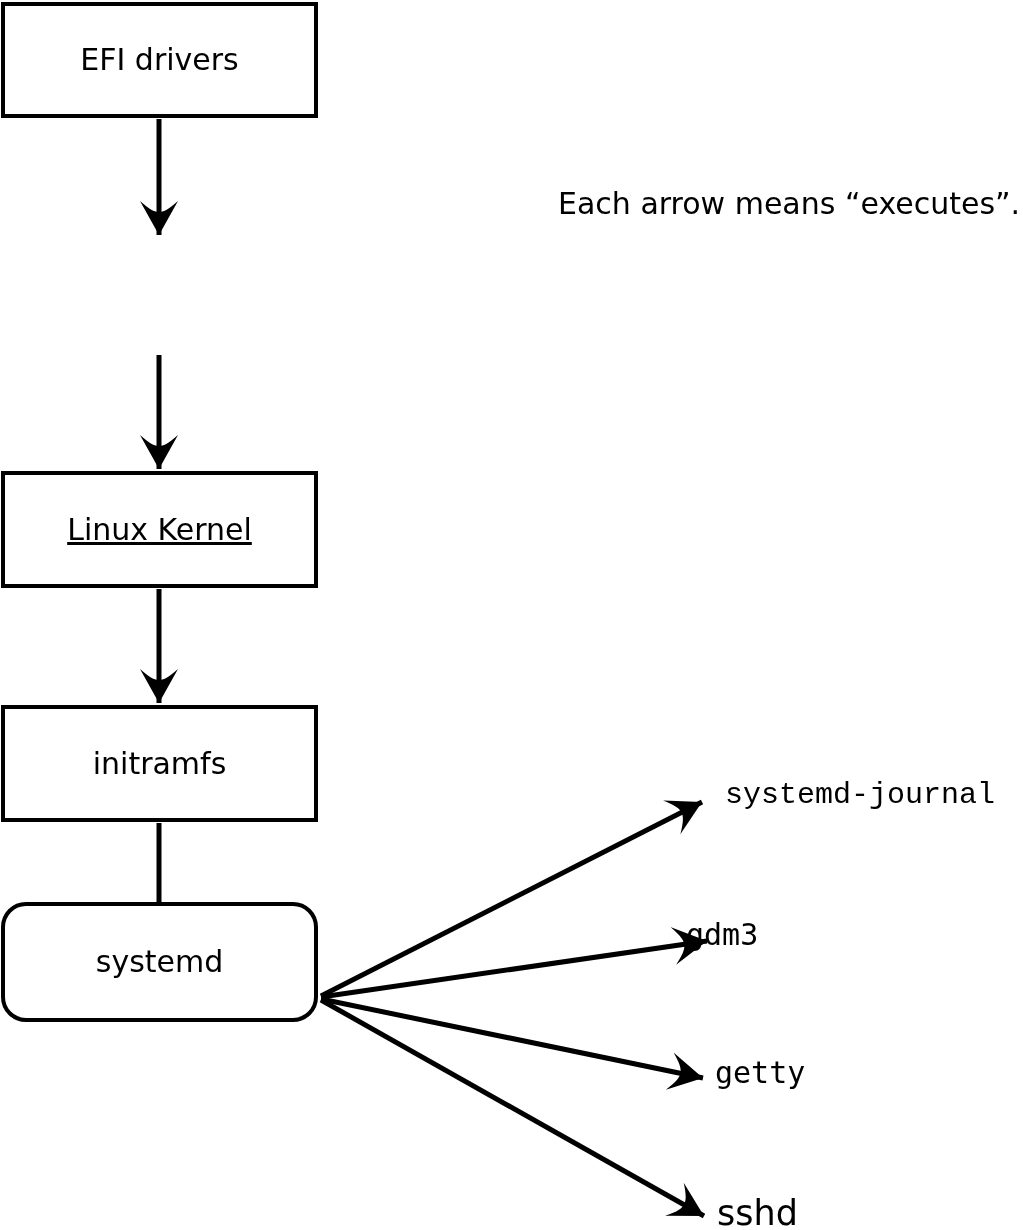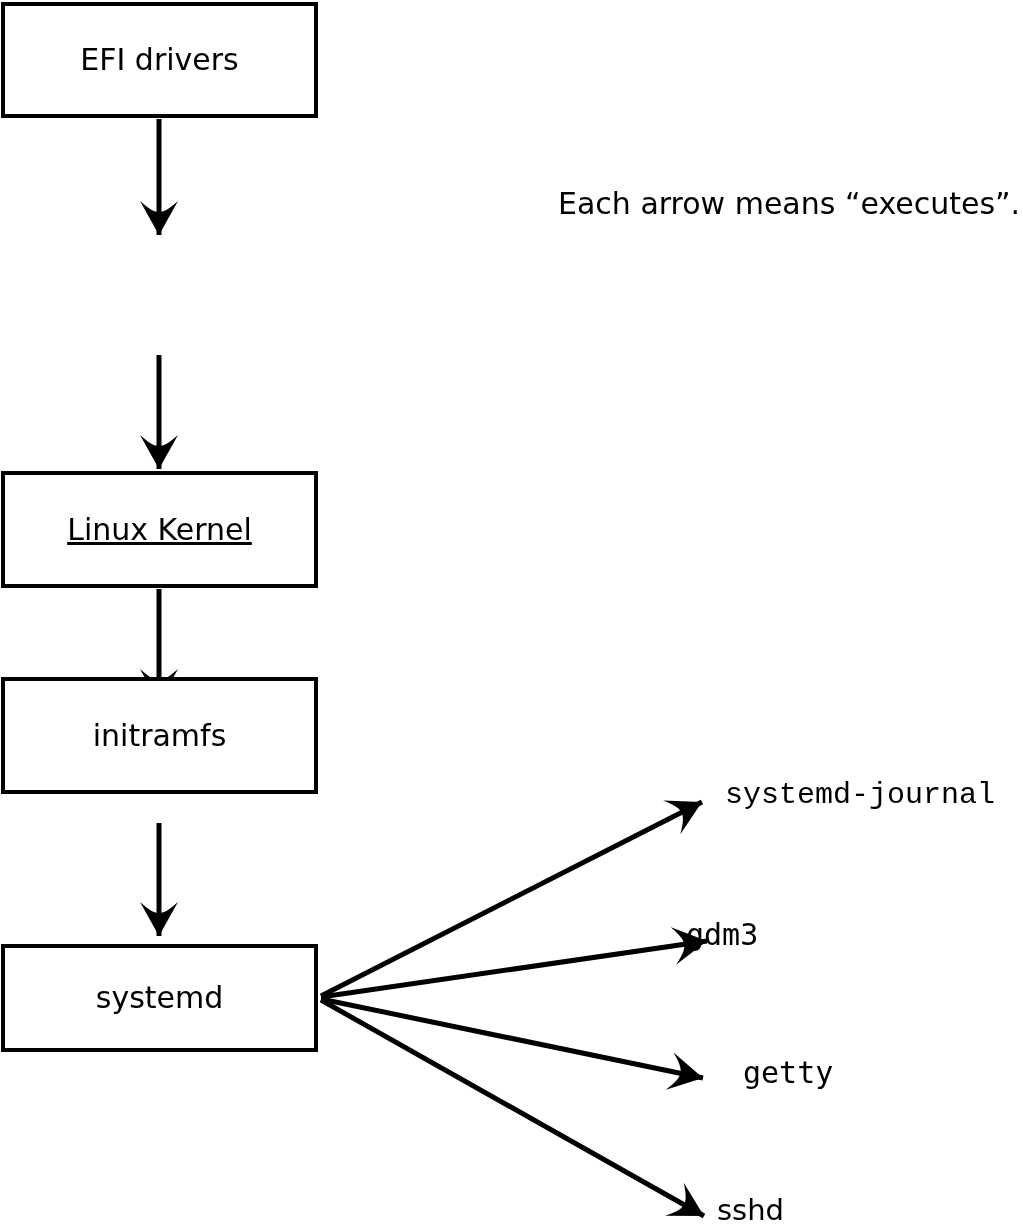--- a/index.html
+++ b/index.html
@@ -34,47 +34,47 @@
     background: #ffffff;
     display: flex;
     align-items: center;
     justify-content: center;
     font-size: 30px;
     line-height: 1;
   }
   #node-efi       { top: 2px;   height: 116px; }
   #node-boot      { top: 237px; }
   #node-kernel    { top: 471px; text-decoration: underline; }
-  #node-initramfs { top: 677px; }
-  #node-systemd   { top: 944px; height: 108px; }
+  #node-initramfs { top: 705px; }
+  #node-systemd   { top: 902px; height: 120px; border-radius: 25px; }
 
   .caption {
     position: absolute;
     left: 558px;
     top: 164px;
     font-size: 30px;
     line-height: 1;
     white-space: nowrap;
     margin-top: 25px;
   }
   .proc-label {
     position: absolute;
     font-family: "DejaVu Sans Mono", monospace;
     font-size: 30px;
     line-height: 1;
     white-space: nowrap;
   }
   #label-journal { left: 725px; top: 780px; font-family: Liberation Mono, monospace; }
   #label-gdm3    { left: 686px; top: 920px; }
-  #label-getty   { left: 743px; top: 1058px; }
+  #label-getty   { left: 715px; top: 1058px; }
   #label-sshd    {
     left: 717px;
     top: 1196px;
     font-family: "DejaVu Sans", sans-serif;
-    font-size: 29px;
+    font-size: 35px;
   }
   .edge {
     stroke: #000000;
     stroke-width: 5;
     fill: none;
   }
 </style>
 </head>
 <body>
 

